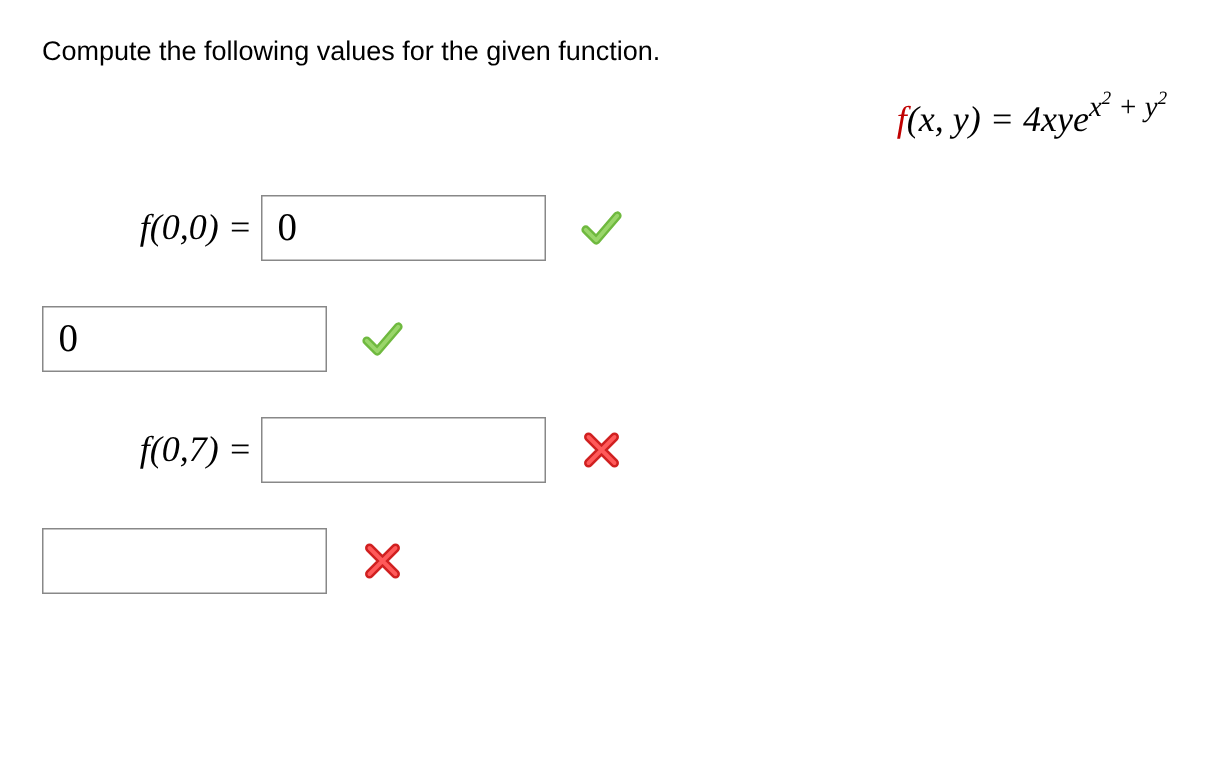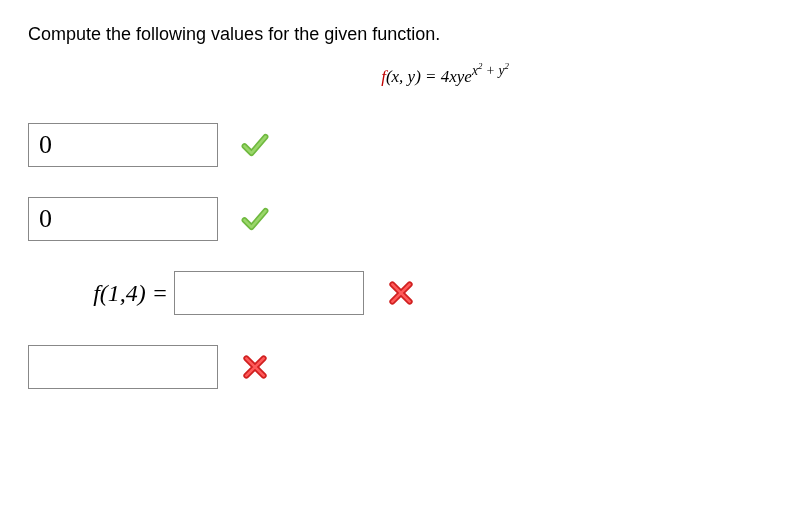--- a/index.html
+++ b/index.html
@@ -12,23 +12,23 @@
     color: #000000;
   }
   .page {
     padding: 24px 28px;
   }
   .prompt {
     font-size: 18px;
     margin-bottom: 22px;
   }
   .formula {
-    font-size: 17px;
+    font-size: 24px;
     font-style: italic;
-    text-align: center;
+    text-align: right;
     margin-left: 84px;
     margin-bottom: 36px;
     font-family: "Times New Roman", Times, serif;
   }
   .formula .fn { color: #c00000; font-style: italic; }
   .formula .rest { color: #000; font-style: italic; }
   .formula sup { font-size: 0.65em; vertical-align: super; }
   .answers {
     display: flex;
     flex-direction: column;
@@ -78,20 +78,23 @@
 
   <div class="prompt">Compute the following values for the given function.</div>
 
   <div class="formula">
     <span class="fn">f</span><span class="rest">(x, y)</span><span class="rest"> = </span><span class="rest">4</span><span class="rest">xye</span><span class="rest" style="font-size:0.8em; position:relative; top:-0.5em;"><span>x</span><sup>2</sup><span> + </span><span>y</span><sup>2</sup></span>
   </div>
 
   <div class="answers">
 
     <div class="row">
+      <div class="label">
+        <span class="f">f</span><span>(0,0) =</span>
+      </div>
       <input class="input-box" type="text" value="0" style="">
       <span class="icon">
         <svg viewBox="0 0 24 24" width="28" height="28">
           <path d="M3 13 L9 19 L21 5" stroke="#6fb93f" stroke-width="5" fill="none" stroke-linecap="round" stroke-linejoin="round"></path>
           <path d="M3 13 L9 19 L21 5" stroke="#9ad66a" stroke-width="2.2" fill="none" stroke-linecap="round" stroke-linejoin="round"></path>
         </svg>
       </span>
     </div>
 
     <div class="row">
@@ -99,21 +102,21 @@
       <span class="icon">
         <svg viewBox="0 0 24 24" width="28" height="28">
           <path d="M3 13 L9 19 L21 5" stroke="#6fb93f" stroke-width="5" fill="none" stroke-linecap="round" stroke-linejoin="round"></path>
           <path d="M3 13 L9 19 L21 5" stroke="#9ad66a" stroke-width="2.2" fill="none" stroke-linecap="round" stroke-linejoin="round"></path>
         </svg>
       </span>
     </div>
 
     <div class="row">
       <div class="label">
-        <span class="f">f</span><span>(1,4) =</span>
+        <span class="f">f</span><span>(0,7) =</span>
       </div>
       <input class="input-box" type="text" value="" style="">
       <span class="icon">
         <svg viewBox="0 0 24 24" width="26" height="26">
           <path d="M4 4 L20 20 M20 4 L4 20" stroke="#d02020" stroke-width="5.5" stroke-linecap="round"></path>
           <path d="M4 4 L20 20 M20 4 L4 20" stroke="#ff5a5a" stroke-width="2.4" stroke-linecap="round"></path>
         </svg>
       </span>
     </div>
 

